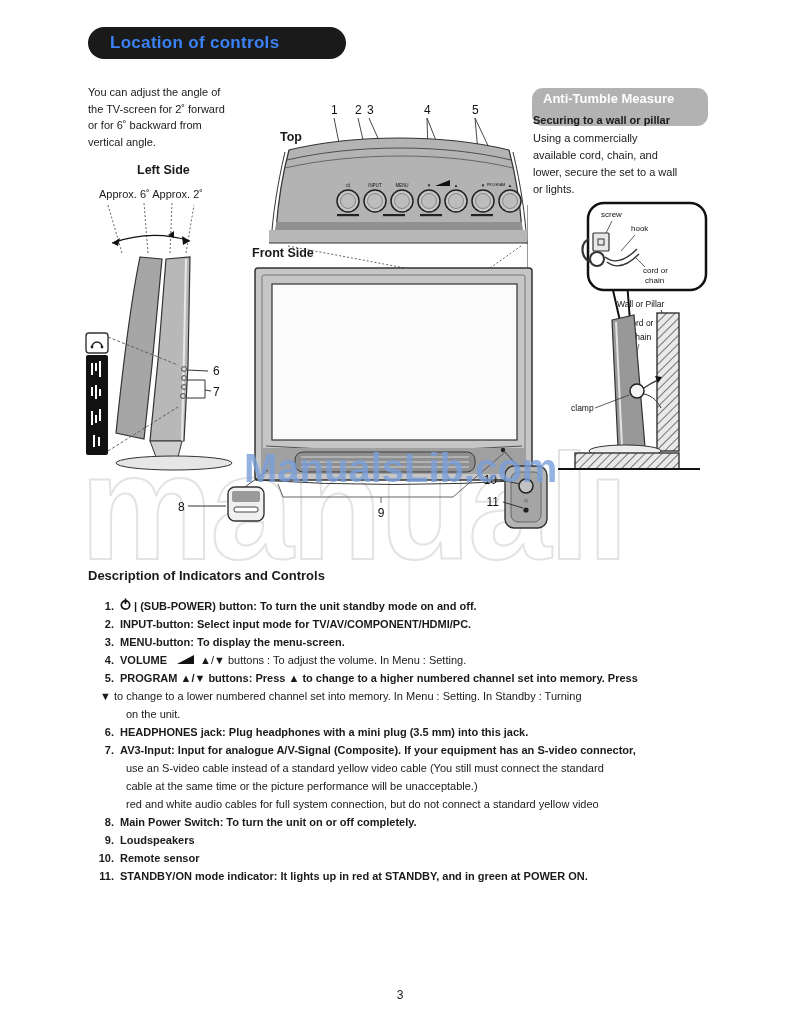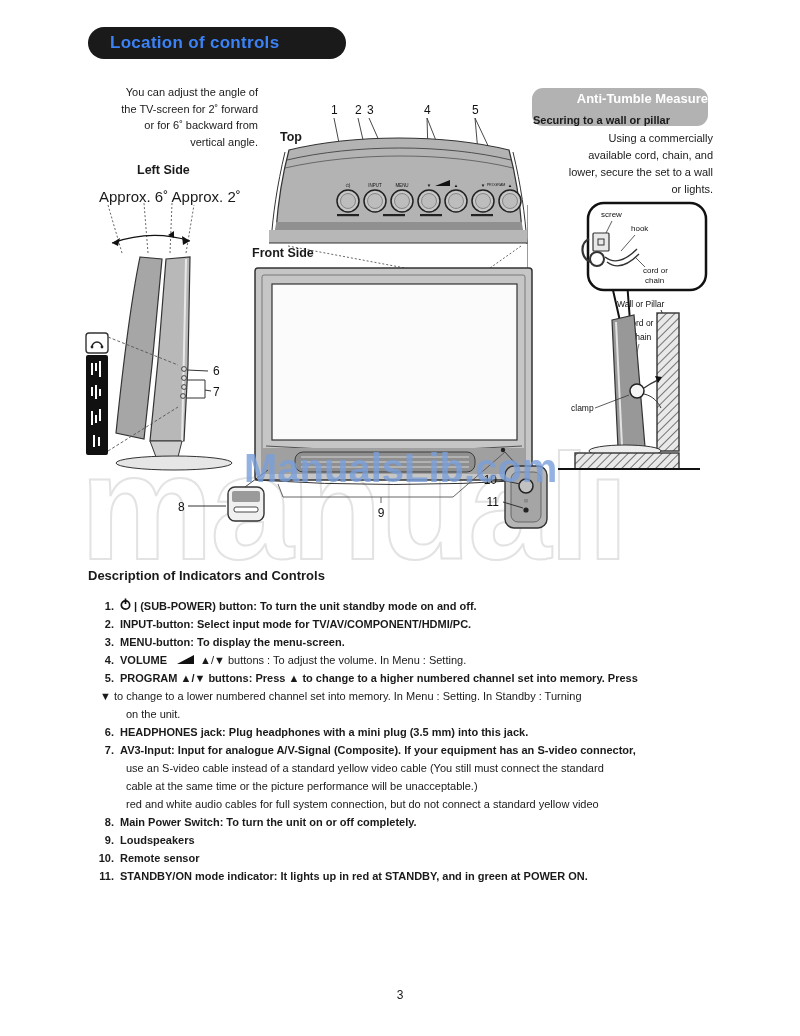--- a/index.html
+++ b/index.html
@@ -7,21 +7,21 @@
         font-family:"Liberation Sans", sans-serif;color:#1a1a1a;}
   .abs{position:absolute;}
   svg{font-family:"Liberation Sans", sans-serif;display:block;}
   svg text{fill:#111;}
 
   .title-pill{left:88px;top:27px;width:258px;height:32px;background:#1a1a1a;color:#3b82f6;
     border-radius:16px;font-size:17px;font-weight:bold;line-height:32px;padding-left:22px;
     box-sizing:border-box;letter-spacing:.3px;}
   .intro{left:88px;top:84px;width:170px;font-size:11px;line-height:16.5px;}
   .dia-heading{font-size:12.5px;font-weight:bold;}
-  .angles{left:99px;top:188px;font-size:15px;}
+  .angles{left:99px;top:188px;font-size:11px;}
 
   .anti-pill{left:532px;top:88px;width:176px;height:38px;background:#b2b2b2;color:#fff;
     border-radius:11px;font-size:13px;font-weight:bold;line-height:21px;padding-left:11px;
     box-sizing:border-box;}
   .anti-sub{left:533px;top:114px;font-size:11px;font-weight:bold;}
   .anti-body{left:533px;top:130px;width:180px;font-size:11px;line-height:17px;}
 
   .wm-gray{left:80px;top:432px;width:720px;height:152px;overflow:hidden;white-space:nowrap;
     font-size:150px;font-weight:bold;letter-spacing:-3px;line-height:150px;
     color:transparent;-webkit-text-stroke:2px #e3e3e3;z-index:0;pointer-events:none;}
@@ -35,21 +35,21 @@
   .ditem{display:flex;margin-bottom:1.5px;line-height:16.5px;font-size:11px;}
   .dnum{flex:0 0 26px;text-align:right;padding-right:6px;font-weight:bold;}
   .dtext{flex:1;}
   .b{font-weight:bold;}
   .cont{margin-left:12px;line-height:16.5px;margin-bottom:1.5px;font-size:11px;}
   .cont2{margin-left:38px;}
   .pwr-icon{display:inline-block;vertical-align:-1px;margin-right:3px;}
   .wedge{display:inline-block;width:0;height:0;border-left:17px solid transparent;
     border-bottom:9px solid #111;margin:0 6px 0 10px;}
   .pagenum{left:0;top:988px;width:800px;text-align:center;font-size:12px;}
-  .z2{z-index:2;} .z3{z-index:3;text-align:right;}
+  .z2{z-index:2;} .z3{z-index:3;}
 </style>
 </head>
 <body>
 
 <div class="page">
 
   <div class="abs wm-gray">manuali</div>
 
   <div class="abs title-pill">Location of controls</div>
 

